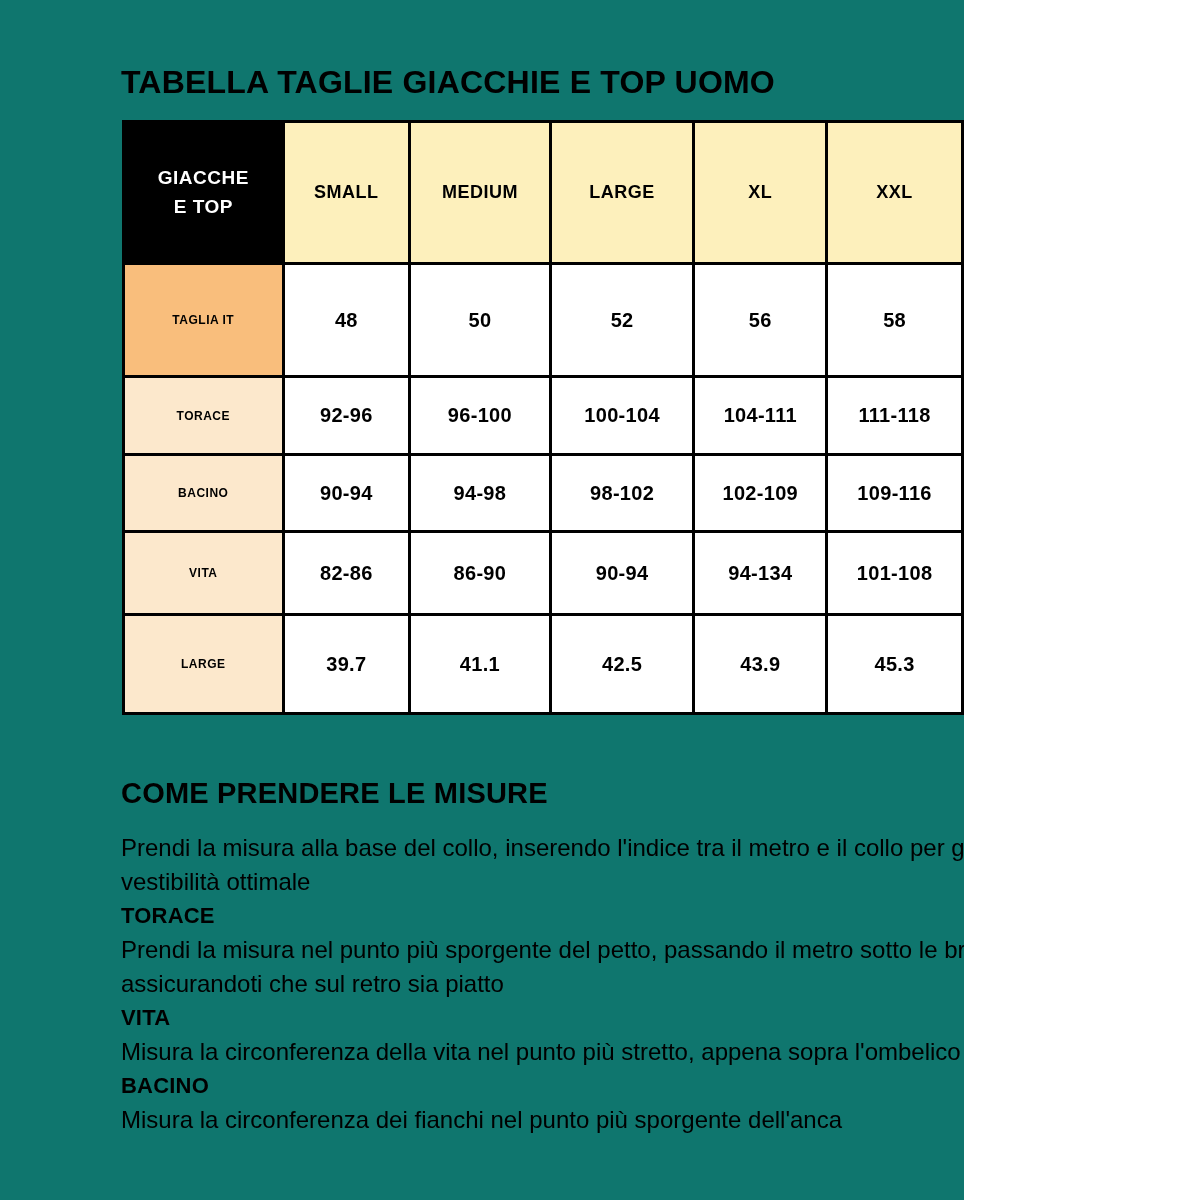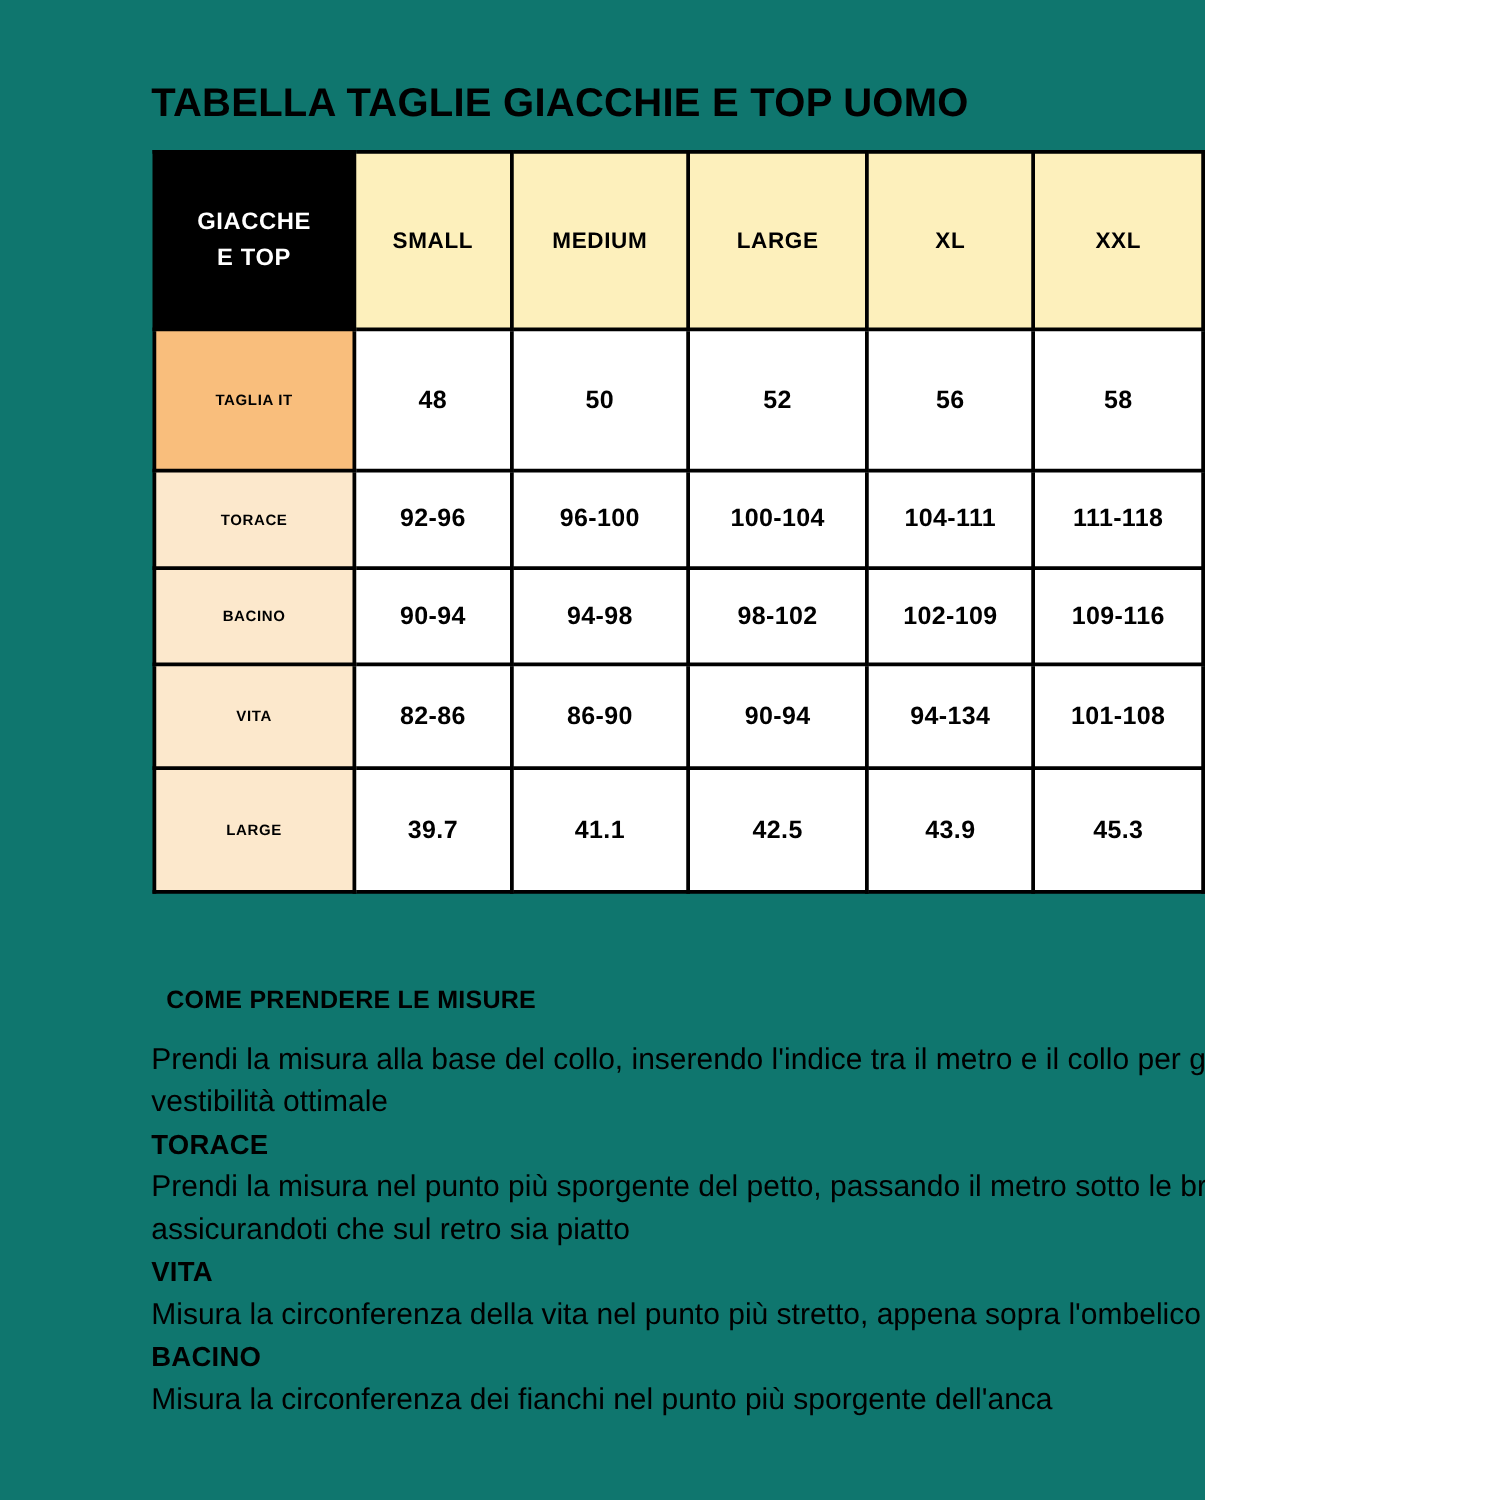--- a/index.html
+++ b/index.html
@@ -61,22 +61,22 @@
   .val-cell {
     background: #ffffff;
     font-size: 20px;
     font-weight: 700;
     letter-spacing: 0.3px;
   }
   .section-title {
     position: absolute;
     left: 121px;
     top: 777px;
-    margin: 12px;
-    font-size: 20px;
+    margin: 0;
+    font-size: 29px;
     font-weight: 700;
     letter-spacing: 0.2px;
     white-space: nowrap;
   }
   .instructions {
     position: absolute;
     left: 121px;
     top: 831px;
     width: 1010px;
   }

